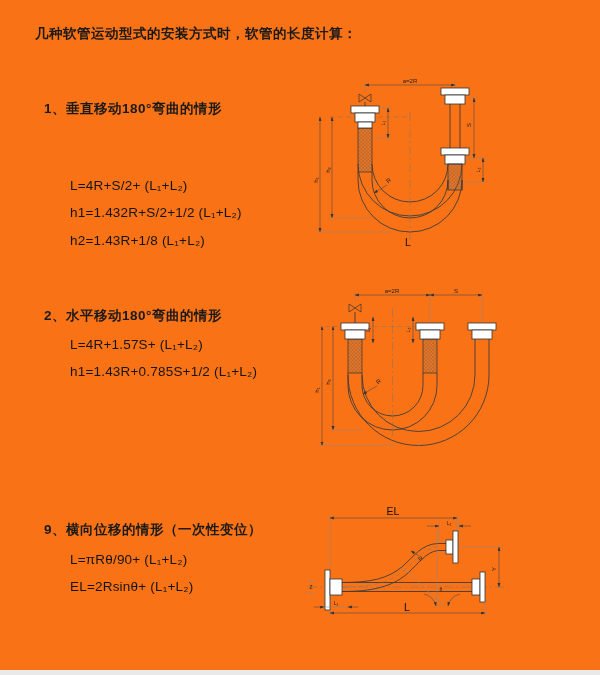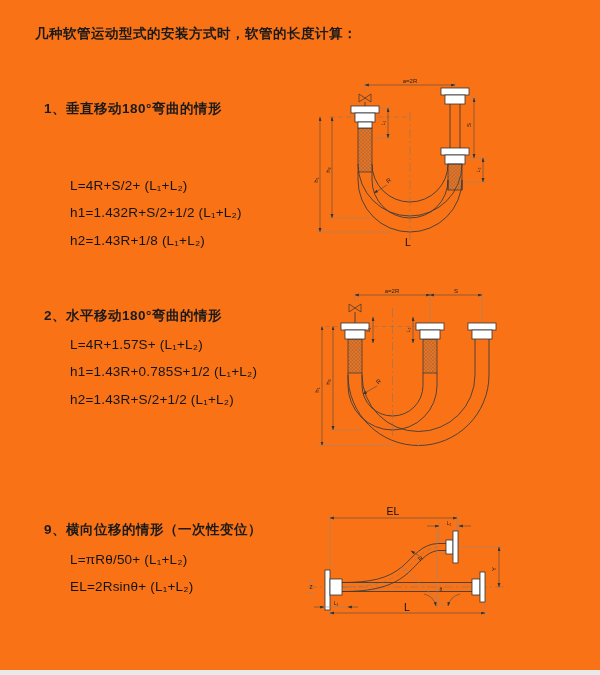--- a/index.html
+++ b/index.html
@@ -41,26 +41,25 @@
   <div class="formulas" style="top:132px;margin-top:40px;">
     <div class="formula">L=4R+S/2+ (L₁+L₂)</div>
     <div class="formula">h1=1.432R+S/2+1/2 (L₁+L₂)</div>
     <div class="formula">h2=1.43R+1/8 (L₁+L₂)</div>
   </div>
 
   <div class="sec-heading" style="top:307px;">2、水平移动180°弯曲的情形</div>
   <div class="formulas" style="top:331px;">
     <div class="formula">L=4R+1.57S+ (L₁+L₂)</div>
     <div class="formula">h1=1.43R+0.785S+1/2 (L₁+L₂)</div>
-    <div class="formula">h2=1.43R+S/2+1/2 (L₁+L₂)</div>
   </div>
 
   <div class="sec-heading" style="top:521px;">9、横向位移的情形（一次性变位）</div>
   <div class="formulas" style="top:546px;">
-    <div class="formula">L=πRθ/50+ (L₁+L₂)</div>
+    <div class="formula">L=πRθ/90+ (L₁+L₂)</div>
     <div class="formula">EL=2Rsinθ+ (L₁+L₂)</div>
   </div>
 
   <svg class="diagram" style="left:300px;top:70px;" width="200" height="190" viewBox="0 0 200 190">
     <defs>
       <marker id="ah" markerWidth="8" markerHeight="6" refX="6.5" refY="2.5" orient="auto-start-reverse">
         <path d="M0,0 L7,2.5 L0,5 z" fill="#333"></path>
       </marker>
       <pattern id="hx" width="3.5" height="3.5" patternUnits="userSpaceOnUse">
         <path d="M0,3.5 L3.5,0 M0,0 L3.5,3.5" stroke="#666" stroke-width="0.45"></path>

